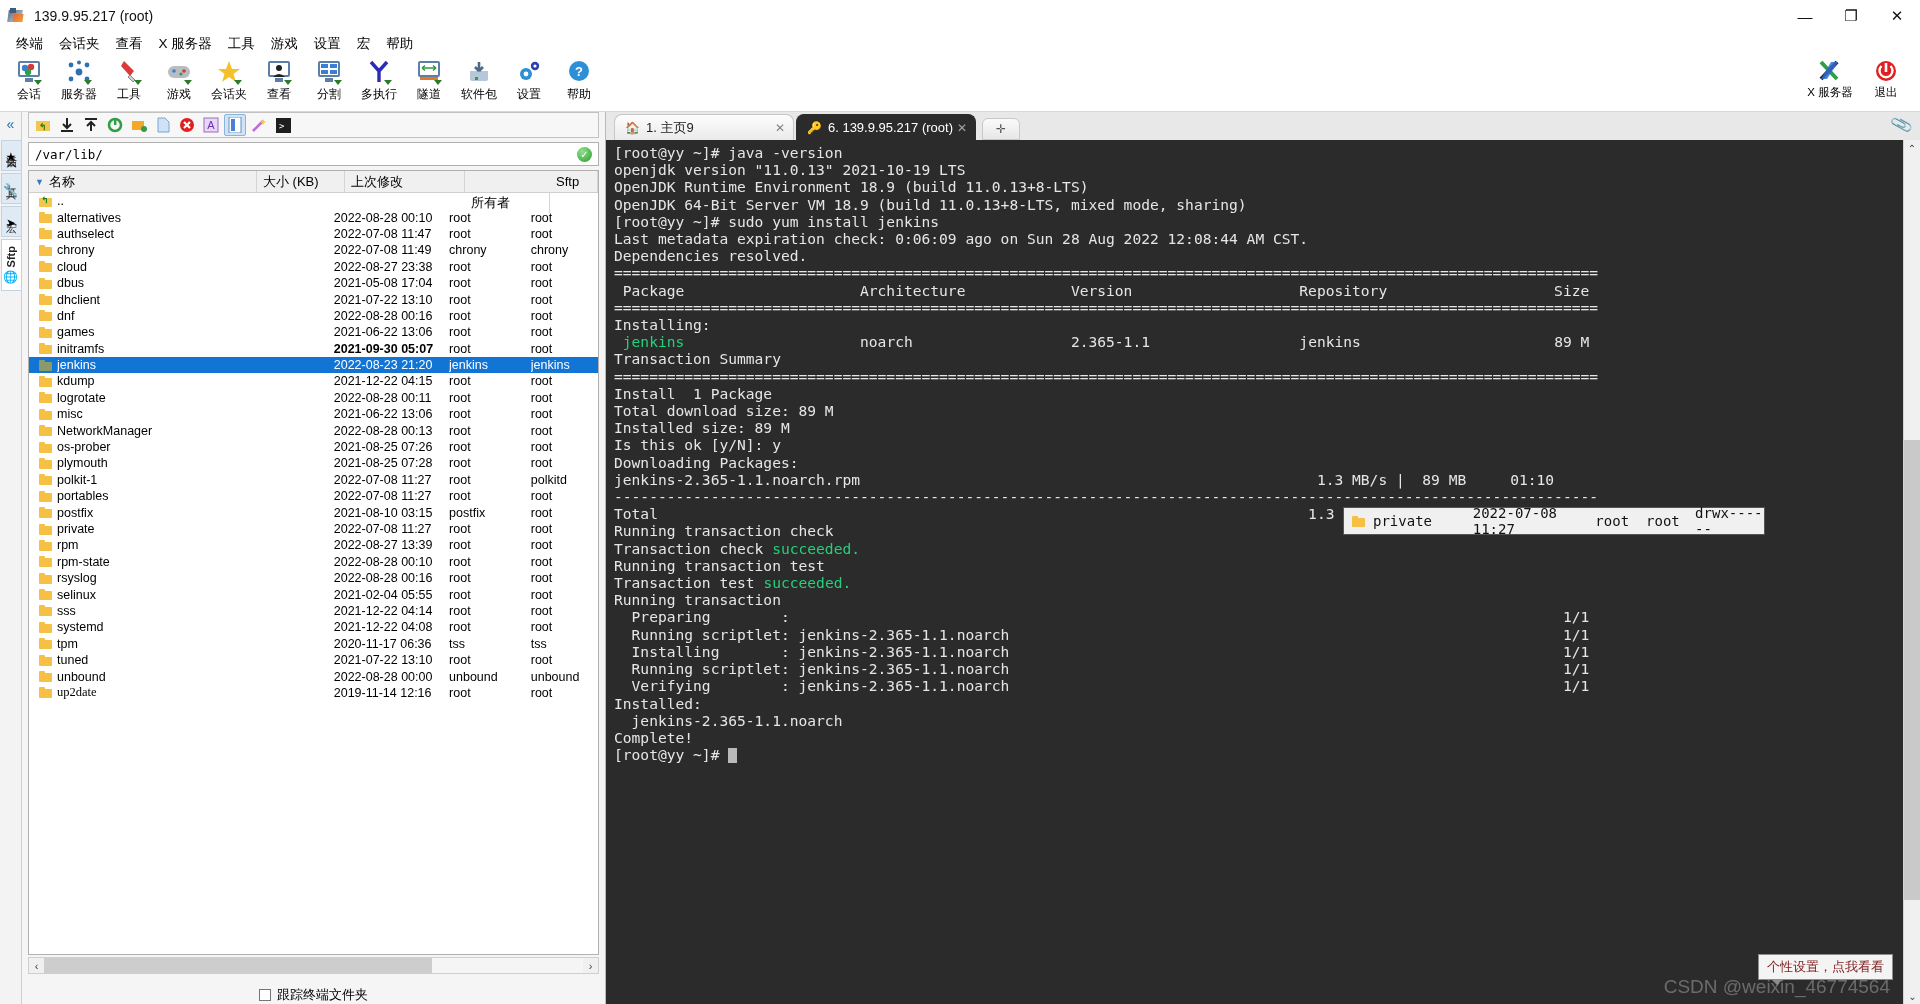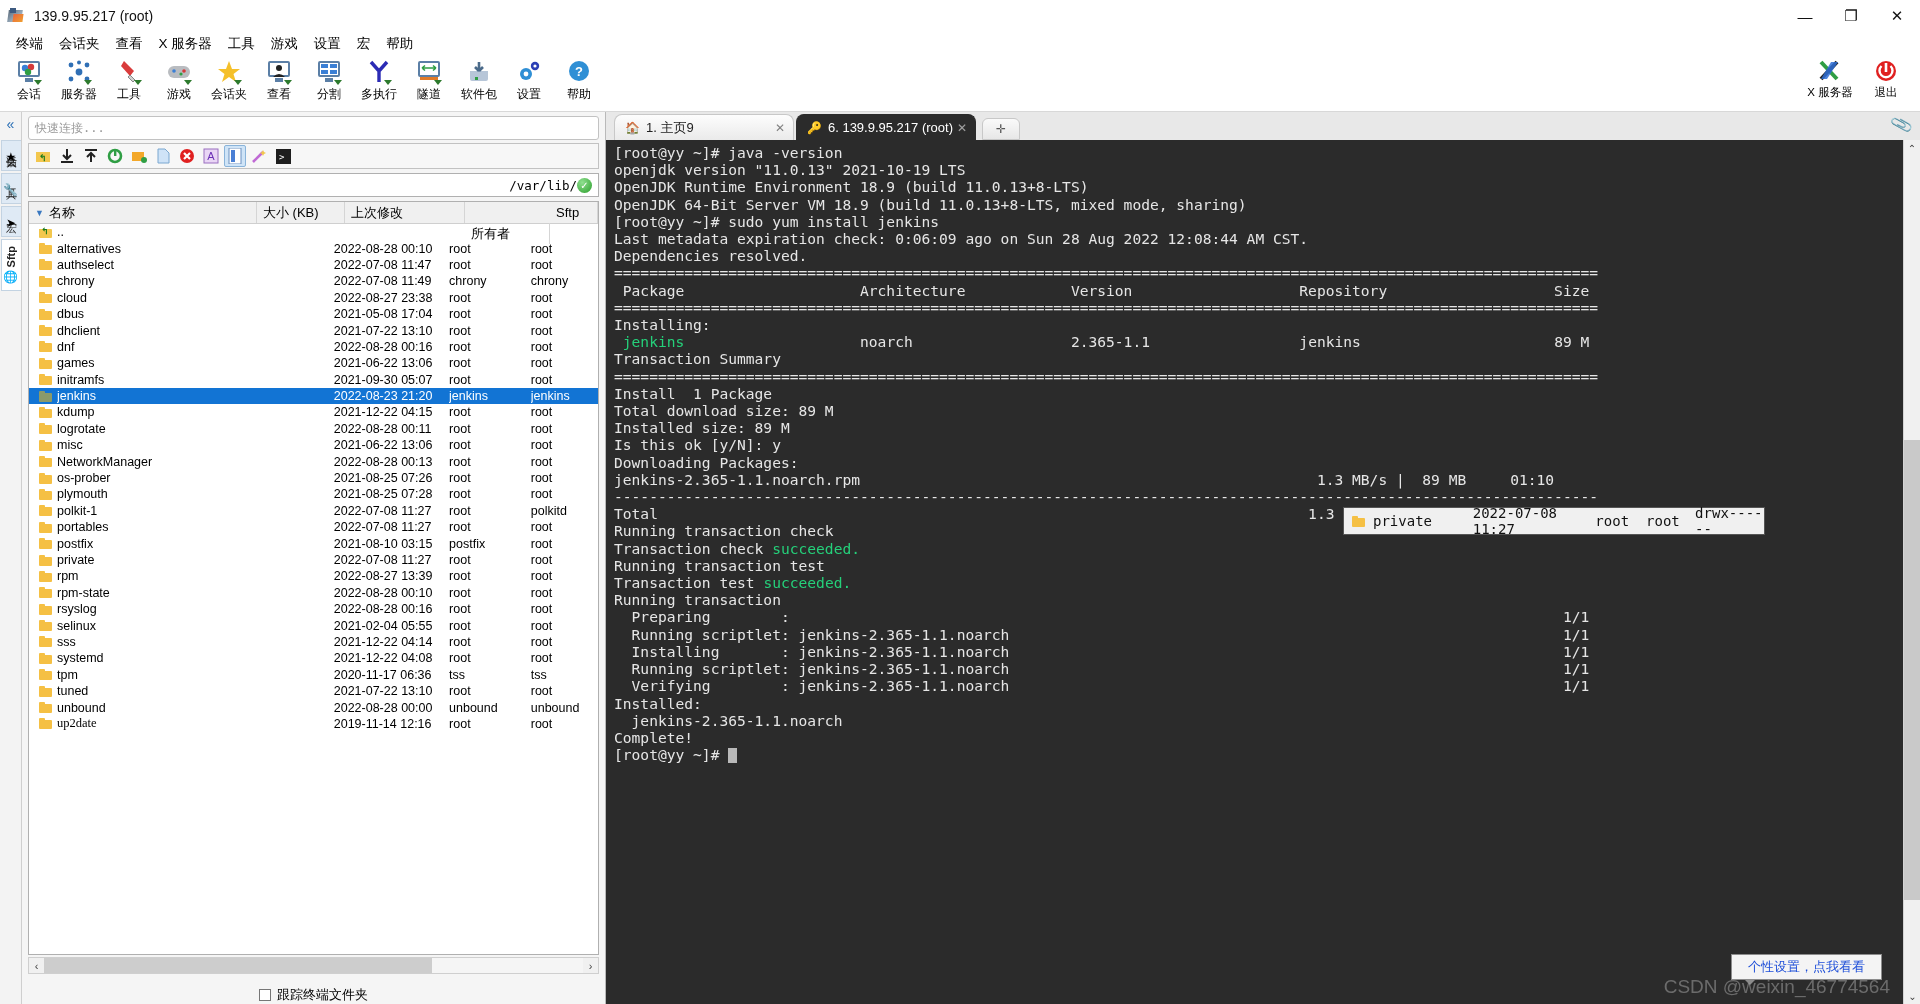--- a/index.html
+++ b/index.html
@@ -51,21 +51,21 @@
   .rail-lbl.lat { text-orientation:mixed; transform:rotate(180deg); font-weight:bold;}
   .rail-ico { font-size:12px; margin-top:3px; }
   
   #leftpane { width:584px; background:#f5f5f5; border-right:1px solid #b9b9b9; display:flex; flex-direction:column; }
   #quickconnect { margin:4px 6px 3px 6px; height:24px; border:1px solid #c2c2c2; border-radius:3px; background:#fff; display:flex; align-items:center; padding:0 6px; }
   #quickconnect span{ color:#9a9a9a; font-family:"DejaVu Sans Mono","Liberation Mono",monospace; font-size:12px;}
   #sftp-toolbar { margin:0 6px; height:26px; border:1px solid #c2c2c2; background:#f7f7f7; display:flex; align-items:center; padding:0 3px; gap:2px;}
   .sf-btn{ width:22px;height:22px; display:flex;align-items:center;justify-content:center; font-size:13px; border-radius:2px;}
   .sf-btn.sel{ background:#cfe4f7; border:1px solid #8ab4da; }
   #pathbar { margin:4px 6px 0 6px; height:24px; border:1px solid #b0b0b0; background:#fff; display:flex; align-items:center; padding:0 6px; }
-  #pathbar .p { font-family:"DejaVu Sans Mono","Liberation Mono",monospace; font-size:12.5px; flex:1;text-align:right;}
+  #pathbar .p { font-family:"DejaVu Sans Mono","Liberation Mono",monospace; font-size:12.5px; flex:1;}
   .ok-dot { width:15px;height:15px;border-radius:50%; background:radial-gradient(circle at 35% 30%, #8fe08f, #2a9d2a); color:#fff; font-size:10px; display:flex;align-items:center;justify-content:center; }
   
   #filewrap { flex:1; margin:4px 6px 0 6px; background:#fff; border:1px solid #b0b0b0; display:flex; flex-direction:column; overflow:hidden;}
   #filehead { display:flex; height:22px; background:#f0f0f0; border-bottom:1px solid #cfcfcf; align-items:center; font-size:13px;}
   #filehead .th { border-right:1px solid #d5d5d5; height:100%; display:flex; align-items:center; padding-left:6px; overflow:hidden; white-space:nowrap;}
   .c-name{ width:228px; } .c-size{ width:88px; } .c-mod{ width:120px; } .c-own{ width:85px;margin-top:42px; } .c-grp{ flex:1; }
   #filelist { flex:1; overflow:hidden; }
   .frow { display:flex; height:16.4px; align-items:center; font-size:12.5px; white-space:nowrap;}
   .frow.sel { background:#1274d4; color:#fff; }
   .frow .cell{ overflow:hidden; padding-left:6px; }
@@ -105,21 +105,21 @@
   
   #dragtip{ position:absolute; left:737px; top:395px; width:422px; height:28px; background:#f0f0f0; border:1px solid #555; display:flex; align-items:center; font-family:"DejaVu Sans Mono","Liberation Mono",monospace; font-size:14px; color:#111; padding-left:8px; gap:0; }
   #dragtip .folder-ico{ margin-left:0; margin-right:8px; }
   #dragtip .dn{ width:122px; } #dragtip .dd2{ width:150px; } #dragtip .do{ width:62px;} #dragtip .dg{ width:60px;}
   
   #termscroll{ position:absolute; right:0; top:28px; bottom:0; width:17px; background:#f0f0f0; border-left:1px solid #d4d4d4;}
   #termscroll .sarw{ height:16px; display:flex;align-items:center;justify-content:center;font-size:10px;color:#444;}
   #termscroll .sthumb{ position:absolute; left:0; top:300px; width:17px; height:460px; background:#c9c9c9;}
   #termscroll .sarw.bot{ position:absolute;bottom:0;left:0;width:17px;}
   
-  #tip{ position:absolute; right:38px; bottom:24px; background:#f4f4f4; border:1px solid #8c8c8c; padding:3px 16px; font-size:13px; color:#1d4ed8;}
+  #tip{ position:absolute; right:27px; bottom:24px; background:#f4f4f4; border:1px solid #8c8c8c; padding:3px 8px; font-size:13px; color:#7f1d1d;}
   #tip:after{ content:""; position:absolute; left:12px; bottom:-6px; width:0;height:0;border-left:6px solid transparent;border-right:6px solid transparent;border-top:6px solid #8c8c8c;}
   #watermark{ position:absolute; right:30px; bottom:6px; font-size:19px; color:rgba(160,160,160,.55); font-family:"Liberation Sans",sans-serif;}
 </style>
 </head>
 <body>
 
 <div id="titlebar">
   <div id="app-icon">
       <span class="a"></span>
       <span class="c"></span>
@@ -340,23 +340,20 @@
       <span class="rail-ico">➤</span>
     </div>
     <div class="rail-tab active">
       <span class="rail-lbl lat">Sftp</span>
       <span class="rail-ico">🌐</span>
     </div>
   </div>
 
   <div id="leftpane">
 
-    <div id="quickconnect">
-      <span>快速连接...</span>
-    </div>
 
     <div id="sftp-toolbar">
       <div class="sf-btn">
         <svg width="16" height="14">
             <rect x="1" y="3" width="14" height="10" fill="#f3c74d"></rect>
             <text x="4" y="12" font-size="9" fill="#1a7a1a" font-family="Liberation Sans" font-weight="bold">↰</text>
           </svg>
       </div>
       <div class="sf-btn">
         <svg width="16" height="16">
@@ -522,21 +519,21 @@
             <span class="cell fc-mod" style="width: 120px; padding-left: 0px;">2021-06-22 13:06</span>
             <span class="cell fc-own" style="width: 85px; padding-left: 0px;">root</span>
             <span class="cell fc-grp" style="width: 70px; padding-left: 0px;">root</span>
           </div>
           <div class="frow">
             <span class="folder-ico">
               <i></i>
             </span>
             <span class="cell fc-name" style="width: 200px; padding-left: 0px;">initramfs</span>
             <span class="cell fc-size" style="width: 88px; padding-left: 0px;"></span>
-            <span class="cell fc-mod" style="width: 120px; padding-left: 0px;">2021-09-30 05:07</span>
+            <span class="cell fc-mod" style="width: 120px; padding-left: 0px; font-weight: bold;">2021-09-30 05:07</span>
             <span class="cell fc-own" style="width: 85px; padding-left: 0px;">root</span>
             <span class="cell fc-grp" style="width: 70px; padding-left: 0px;">root</span>
           </div>
           <div class="frow sel">
             <span class="folder-ico green">
               <i></i>
             </span>
             <span class="cell fc-name" style="width: 200px; padding-left: 0px;">jenkins</span>
             <span class="cell fc-size" style="width: 88px; padding-left: 0px;"></span>
             <span class="cell fc-mod" style="width: 120px; padding-left: 0px;">2022-08-23 21:20</span>

